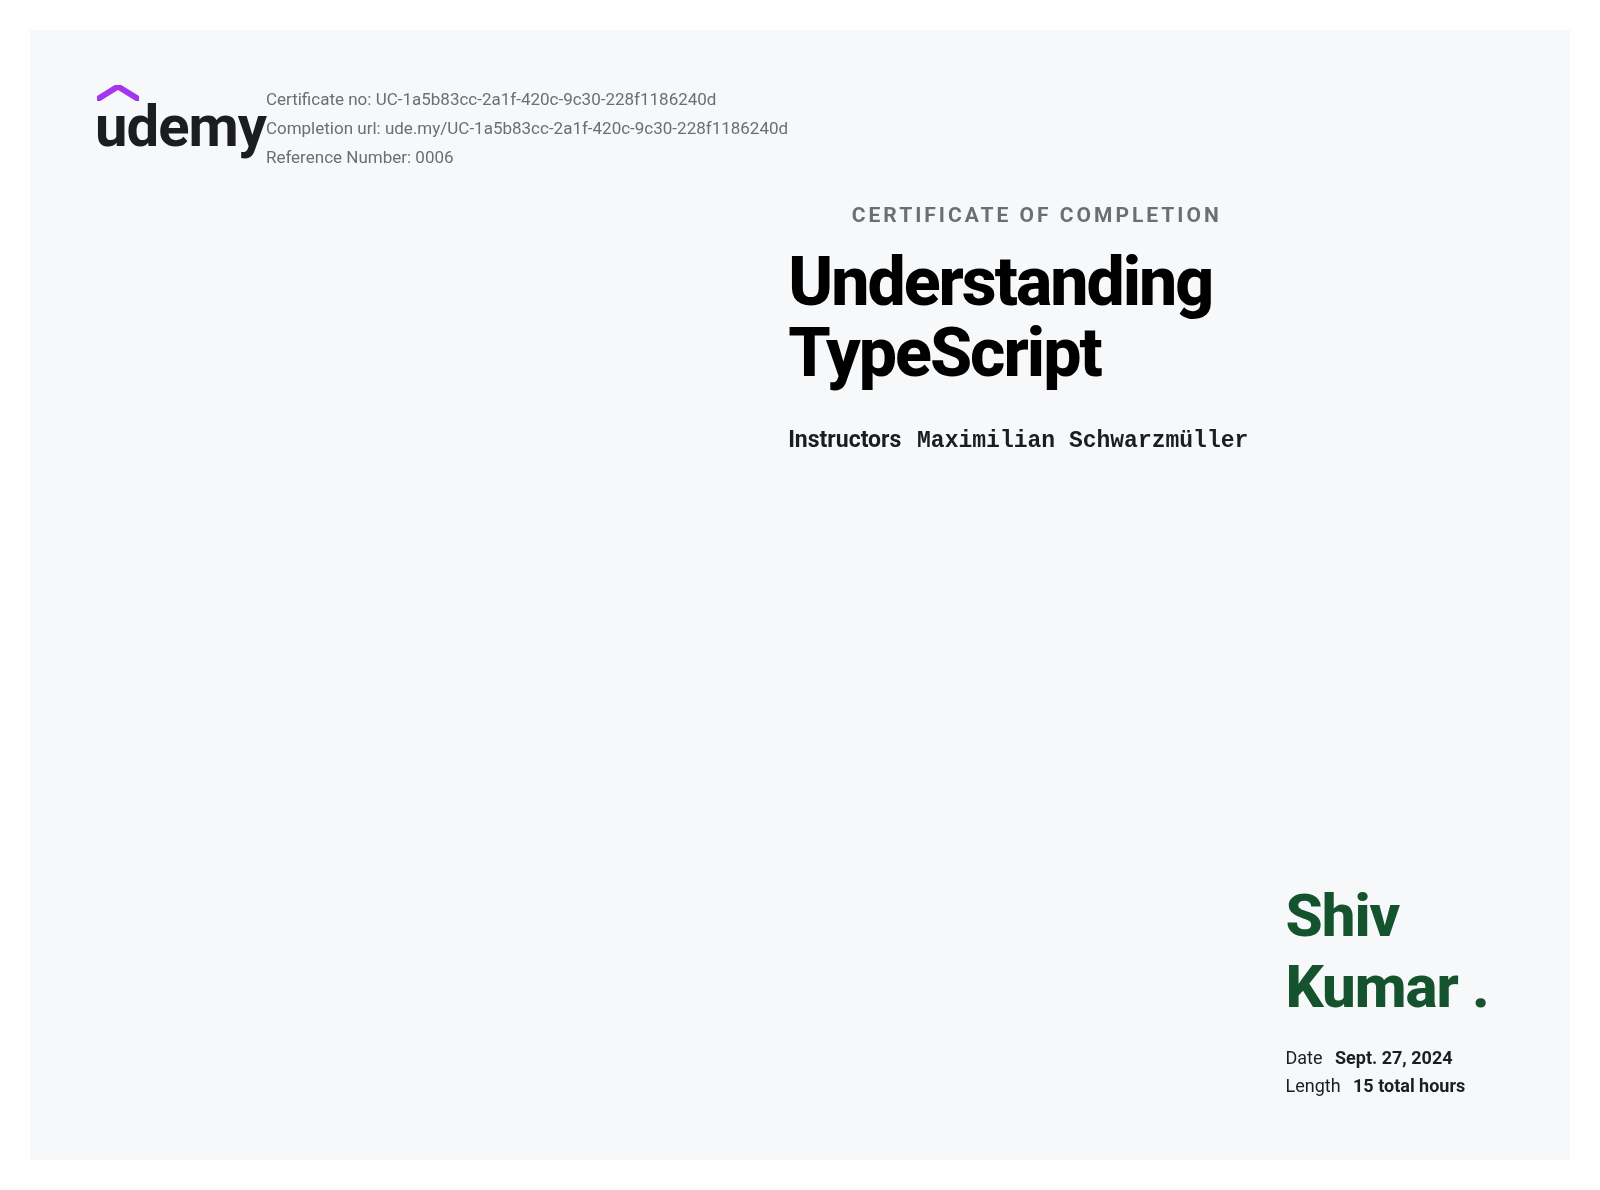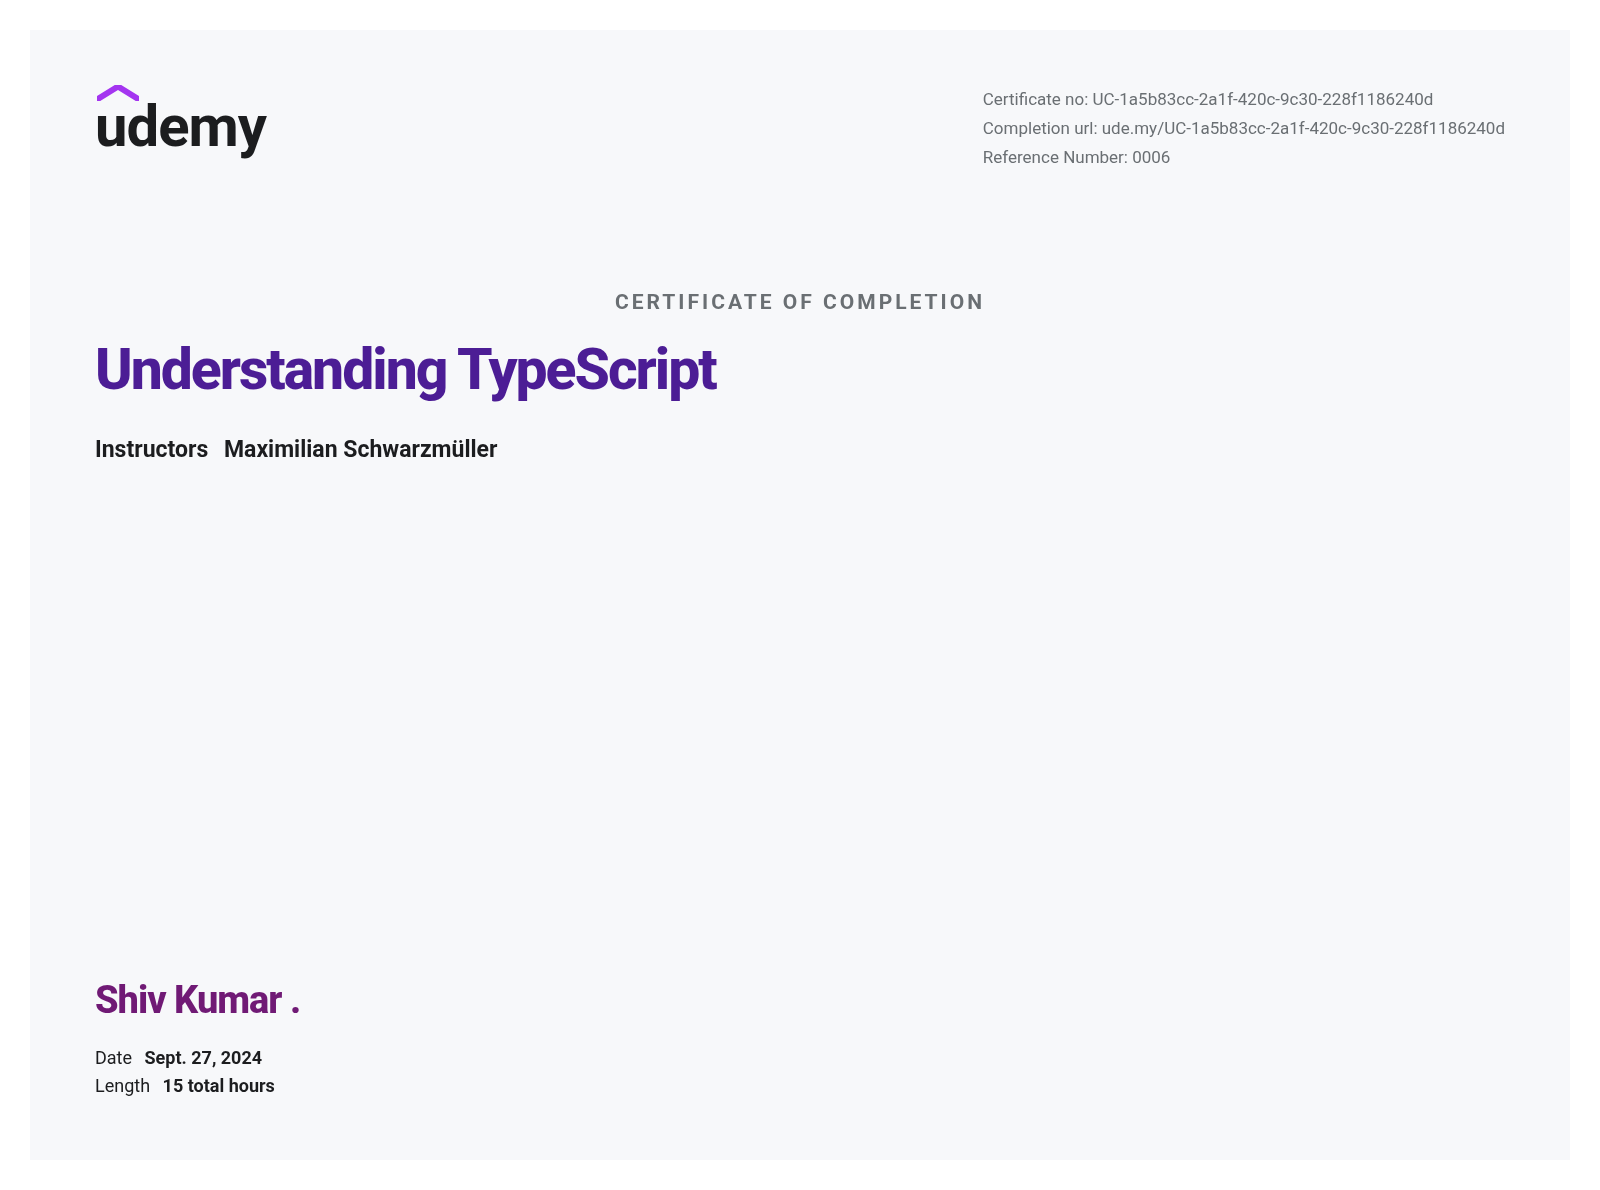--- a/index.html
+++ b/index.html
@@ -14,21 +14,21 @@
       height: 1190px;
       padding: 30px;
     }
     .certificate {
       background: #f7f8fa;
       width: 100%;
       height: 100%;
       padding: 55px 65px 55px 65px;
       position: relative;
       display: flex;
-      flex-direction: column;
+      flex-direction: row;
     }
     .header {
       display: flex;
       justify-content: space-between;
       align-items: flex-start;
     }
     .logo {
       display: flex;
       flex-direction: column;
       align-items: flex-start;
@@ -66,46 +66,47 @@
     }
     .cert-heading {
       text-transform: uppercase;
       letter-spacing: 3px;
       color: #6a6f73;
       font-size: 21px;
       font-weight: 700;
       text-align: center;
     }
     .course-title {
-      color: #4c1d95;
-      font-size: 57px;
+      color: #000000;
+      font-size: 68px;
       font-weight: 800;
       letter-spacing: -2px;
       line-height: 1.05;
-      margin-top: 26px;
+      margin-top: 20px;
     }
     .instructors {
       margin-top: 36px;
       font-size: 23px;
       color: #1c1d1f;
     }
     .instructors-label {
       font-weight: 700;
       margin-right: 10px;
     }
     .instructors-value {
       font-weight: 700;
+      font-family: Liberation Mono, monospace;
     }
     .content-bottom {
       margin-top: auto;
       padding-bottom: 5px;
     }
     .recipient {
-      color: #701a75;
-      font-size: 38px;
+      color: #14532d;
+      font-size: 60px;
       font-weight: 800;
       letter-spacing: -1px;
       margin-bottom: 22px;
     }
     .detail-line {
       font-size: 18px;
       color: #1c1d1f;
       line-height: 1.55;
     }
     .detail-label {

